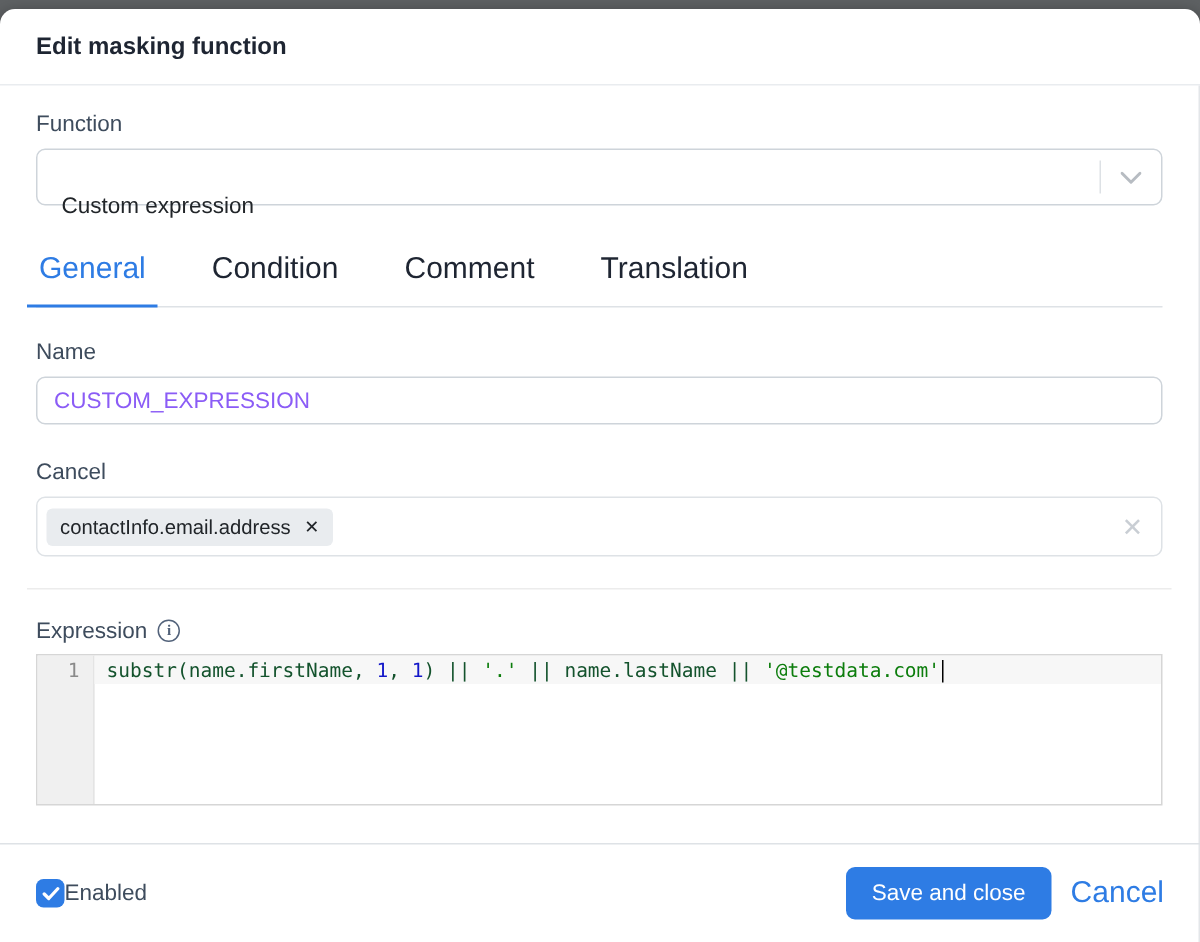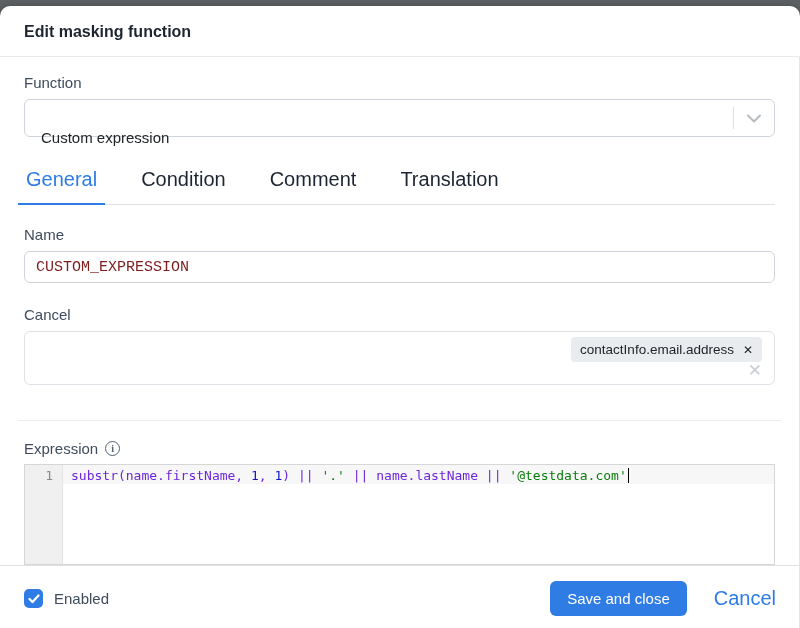--- a/index.html
+++ b/index.html
@@ -38,28 +38,28 @@
   .tab { font-size: 20px; color: #1e2532; padding: 4px 2px 13px; cursor: pointer; position: relative; }
   .tab.active { color: #2e7ce4; }
   .tab.active::after {
     content: ""; position: absolute; left: -6px; right: -6px; bottom: -1px;
     height: 2px; background: #2e7ce4;
   }
 
   
   .text-input {
     width: 100%; height: 32px; border: 1px solid #ced4da; border-radius: 6px;
-    padding: 0 11px; font-size: 15px; color: #7f1d1d; margin-bottom: 23px;
-    font-family: Liberation Mono, monospace; outline: none; display: block;
+    padding: 0 11px; font-size: 15px; color: #8b5cf6; margin-bottom: 23px;
+    font-family: Liberation Sans, sans-serif; outline: none; display: block;
   }
 
   
   .tag-field {
     border: 1px solid #dee2e6; border-radius: 6px; min-height: 40px;
-    display: flex; align-items: flex-end; padding: 5px 12px 5px 6px; margin-bottom: 35px; flex-direction: column;
+    display: flex; align-items: center; padding: 5px 12px 5px 6px; margin-bottom: 21px;
   }
   .tag-pill {
     background: #e9ecef; border-radius: 4px; padding: 5px 9px;
     font-size: 13.5px; color: #212529; display: inline-flex; align-items: center; gap: 9px;
   }
   .tag-remove { font-size: 12px; font-weight: 700; color: #212529; cursor: pointer; line-height: 1; }
   .tag-clear { margin-left: auto; color: #c9ced4; font-size: 17px; font-weight: 700; cursor: pointer; line-height: 1; }
 
   .section-divider { border: 0; border-top: 1px solid #ececec; margin: 0 -6px 19px; }
 
@@ -73,38 +73,38 @@
   
   .code-editor {
     border: 1px solid #d6d6d6; height: 101px; display: flex;
     font-family: "DejaVu Sans Mono", "Liberation Mono", monospace; font-size: 13px;
     background: #fff; overflow: hidden;
   }
   .gutter { width: 38px; background: #f0f0f0; border-right: 1px solid #e4e4e4; flex-shrink: 0; }
   .line-number { text-align: right; padding: 2px 9px 0 0; color: #8a8a8a; line-height: 17px; }
   .code-area { flex: 1; }
   .code-line { padding: 2px 0 0 8px; line-height: 17px; white-space: pre; background: #f7f7f7; }
-  .tok-plain { color: #6d28d9; }
+  .tok-plain { color: #14532d; }
   .tok-number { color: #1317c9; }
   .tok-string { color: #0c7d0c; }
   .caret { border-left: 1px solid #000; margin-left: 1px; }
 
   
   .modal-footer {
     margin-top: auto; border-top: 1px solid #dee2e6;
     padding: 15px 24px; display: flex; align-items: center;
   }
-  .checkbox-wrap { display: flex; align-items: center; gap: 11px; cursor: pointer; }
+  .checkbox-wrap { display: flex; align-items: center; cursor: pointer; }
   .checkbox {
     width: 19px; height: 19px; border-radius: 5px; background: #2e7ce4;
     display: inline-flex; align-items: center; justify-content: center;
   }
   .checkbox svg { display: block; }
   .checkbox-label { font-size: 15px; color: #3e4c5d; }
-  .footer-actions { margin-left: auto; display: flex; align-items: center; gap: 27px; }
+  .footer-actions { margin-left: auto; display: flex; align-items: center; gap: 13px; }
   .btn-primary {
     background: #2e7ce4; color: #fff; border: none; border-radius: 6px;
     font-size: 15px; padding: 9px 17px; cursor: pointer;
     font-family: "Liberation Sans", sans-serif;
   }
   .link-cancel { color: #2e7ce4; font-size: 20px; text-decoration: none; cursor: pointer; }
 </style>
 </head>
 <body>
 

